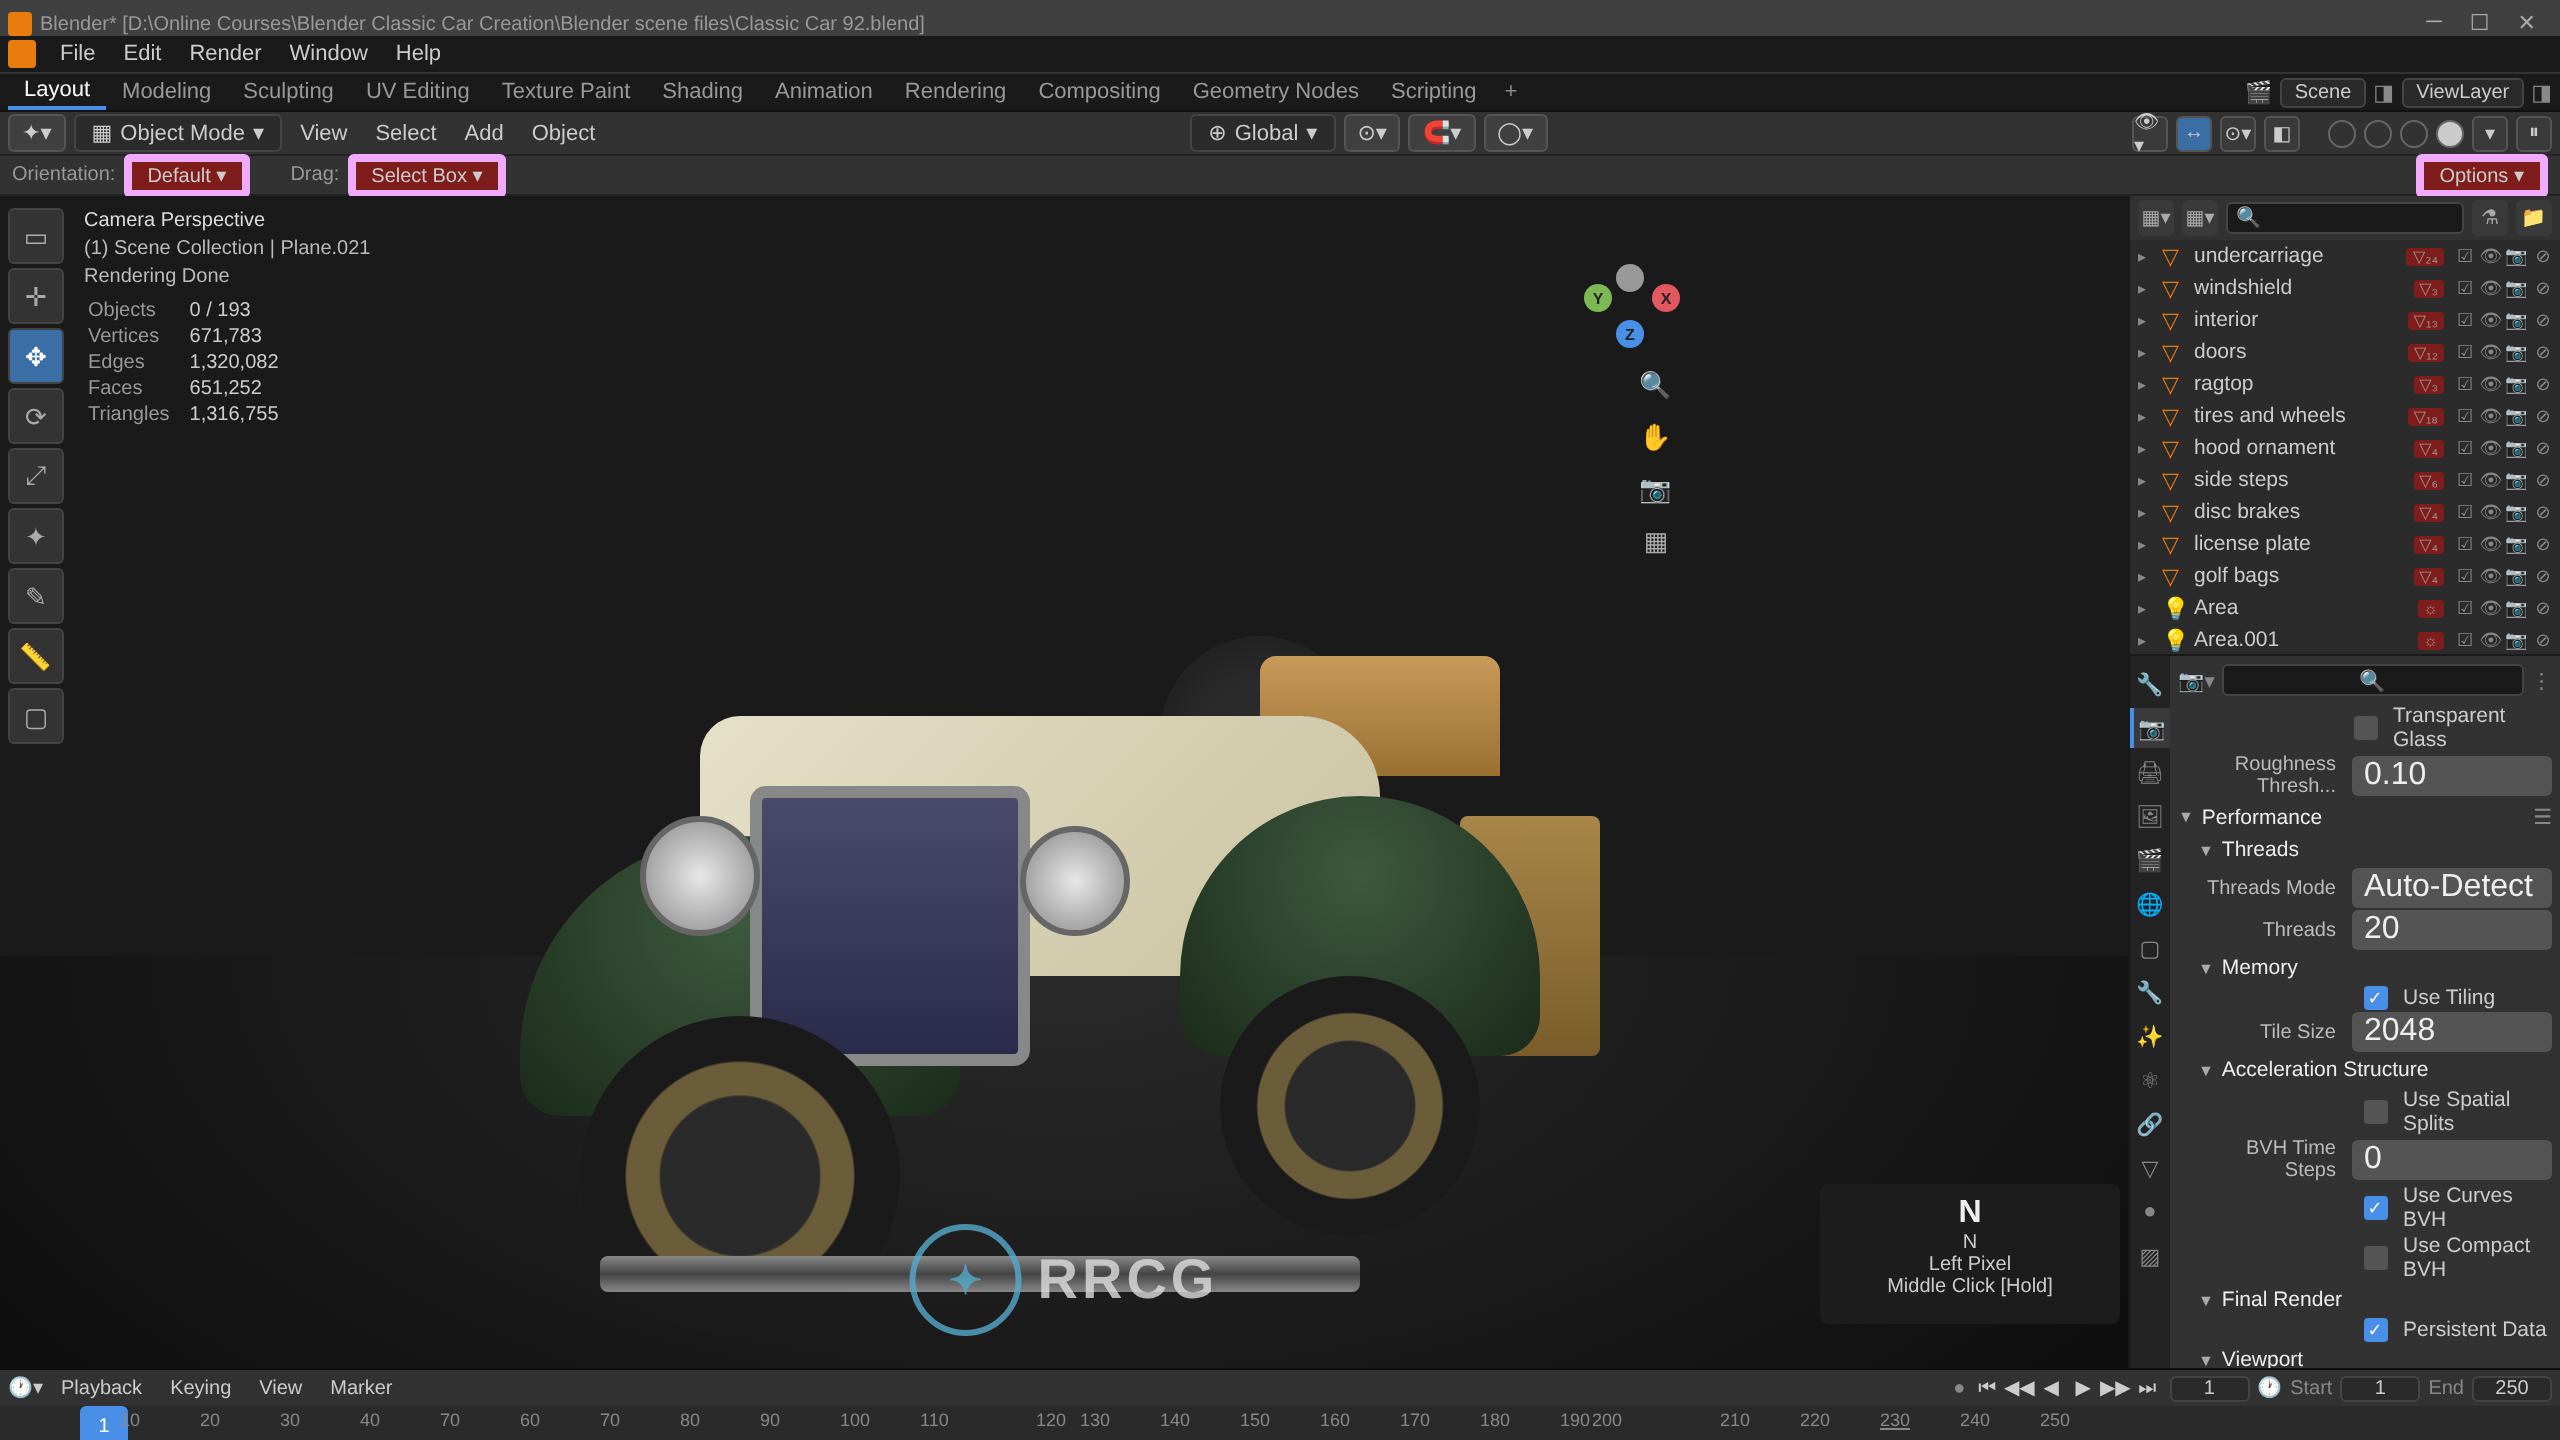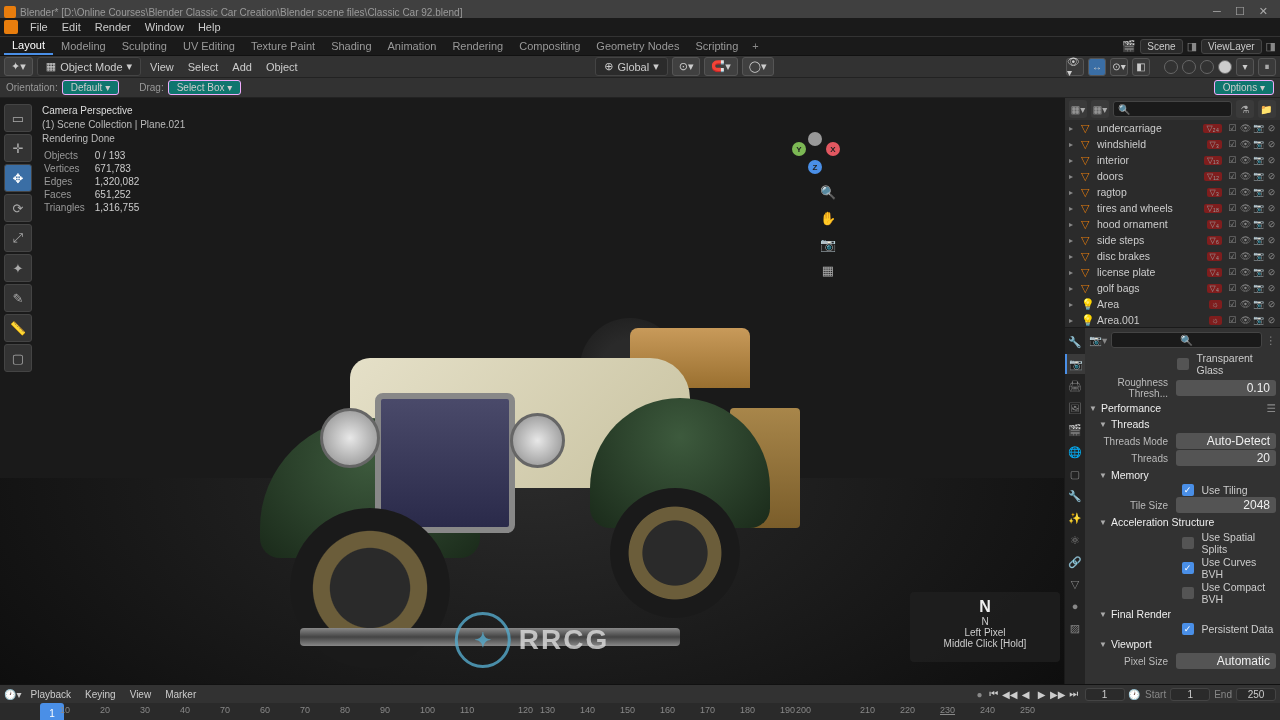--- a/index.html
+++ b/index.html
@@ -22,21 +22,21 @@
 .hdr3d .btn{background:#404040;border:1px solid #555;padding:2px 6px;border-radius:3px;cursor:pointer;display:flex;align-items:center;gap:3px}
 .hdr3d .menutxt{padding:0 5px;cursor:pointer}
 .hdr3d .sel{background:#2b2b2b;border:1px solid #444;padding:2px 8px;border-radius:3px;display:flex;align-items:center;gap:4px}
 .hdr3d .spacer{flex:1}
 .hdr3d .ico{width:18px;height:18px;background:#3a3a3a;border:1px solid #555;border-radius:3px;display:flex;align-items:center;justify-content:center;cursor:pointer;font-size:10px}
 .hdr3d .ico.active{background:#3a6ea5}
 .hdr3d .render{width:14px;height:14px;border-radius:50%;border:1px solid #666;cursor:pointer}
 .hdr3d .render.active{background:#ccc}
 .subhdr{height:20px;background:#323232;display:flex;align-items:center;padding:0 6px;gap:4px;font-size:10px;border-bottom:1px solid #222}
 .subhdr .lab{color:#999}
-.subhdr .sel{background:#0f766e;border:1px solid #f0abfc;padding:1px 8px;border-radius:3px}
+.subhdr .sel{background:#7f1d1d;border:4px solid #f0abfc;padding:1px 8px;border-radius:3px}
 .subhdr .spacer{flex:1}
 .main{display:flex;height:586px}
 .viewport{flex:1;background:#1a1a1a;position:relative;overflow:hidden}
 .toolbar-l{position:absolute;left:4px;top:6px;display:flex;flex-direction:column;gap:2px}
 .toolbar-l .tool{width:28px;height:28px;background:#333;border:1px solid #444;border-radius:3px;display:flex;align-items:center;justify-content:center;cursor:pointer;font-size:13px;color:#aaa}
 .toolbar-l .tool.active{background:#3a6ea5;color:#fff}
 .overlay-tl{position:absolute;left:42px;top:6px;font-size:10px;color:#bbb;line-height:14px}
 .overlay-tl .title{color:#ddd}
 .overlay-stats{position:absolute;left:42px;top:50px;font-size:10px;color:#ccc}
 .overlay-stats table td{padding:0 8px 0 0}
@@ -88,21 +88,21 @@
 .props .tabs .pt.active{background:#3a3a3a;color:#ccc;border-left:2px solid #4a8fe7}
 .props .body{flex:1;background:#323232;overflow-y:auto;padding:2px 4px;font-size:10.5px}
 .props .phdr{height:20px;display:flex;align-items:center;gap:4px;margin-bottom:2px}
 .props .phdr .search{flex:1;background:#1a1a1a;border:1px solid #444;border-radius:3px;height:16px;display:flex;align-items:center;justify-content:center;color:#666}
 .props .section{margin-bottom:2px}
 .props .sechdr{display:flex;align-items:center;gap:4px;padding:2px 0;cursor:pointer}
 .props .sechdr .arr{font-size:8px;color:#aaa}
 .props .sechdr .title{color:#eee}
 .props .field{display:flex;align-items:center;margin:1px 0;gap:4px}
 .props .field .lab{flex:1;text-align:right;color:#bbb;font-size:10px;padding-right:4px}
-.props .field .val{width:100px;background:#545454;border-radius:3px;padding:1px 6px;text-align:right;color:#eee;font-size:12px}
+.props .field .val{width:100px;background:#545454;border-radius:3px;padding:1px 6px;text-align:left;color:#eee;font-size:16px}
 .props .field .chk{width:12px;height:12px;background:#545454;border-radius:2px;display:flex;align-items:center;justify-content:center;font-size:9px;color:#222}
 .props .field .chk.on{background:#4a8fe7;color:#fff}
 .props .subsec{padding-left:10px}
 .props .sechdr.coll{color:#ccc}
 .timeline{height:38px;background:#232323;border-top:1px solid #111}
 .timeline .tlhdr{height:18px;background:#323232;display:flex;align-items:center;padding:0 4px;gap:4px;font-size:10px}
 .timeline .tlhdr .m{padding:0 5px;cursor:pointer}
 .timeline .tlhdr .spacer{flex:1}
 .timeline .tlhdr .trans{display:flex;gap:2px}
 .timeline .tlhdr .trans span{width:14px;height:14px;cursor:pointer;display:flex;align-items:center;justify-content:center;color:#ccc}
@@ -529,20 +529,24 @@
               </div>
 
             <div class="sechdr">
                 <span class="arr">▼</span>
                 <span class="title">Acceleration Structure</span>
               </div>
             <div class="field">
                 <span class="lab"></span>
                 <span class="chk"></span>
                 <span style="flex:1;padding-left:4px">Use Spatial Splits</span>
+              </div>
+            <div class="field">
+                <span class="lab">BVH Time Steps</span>
+                <span class="val">0</span>
               </div>
             <div class="field">
                 <span class="lab"></span>
                 <span class="chk on">✓</span>
                 <span style="flex:1;padding-left:4px">Use Curves BVH</span>
               </div>
             <div class="field">
                 <span class="lab"></span>
                 <span class="chk"></span>
                 <span style="flex:1;padding-left:4px">Use Compact BVH</span>

